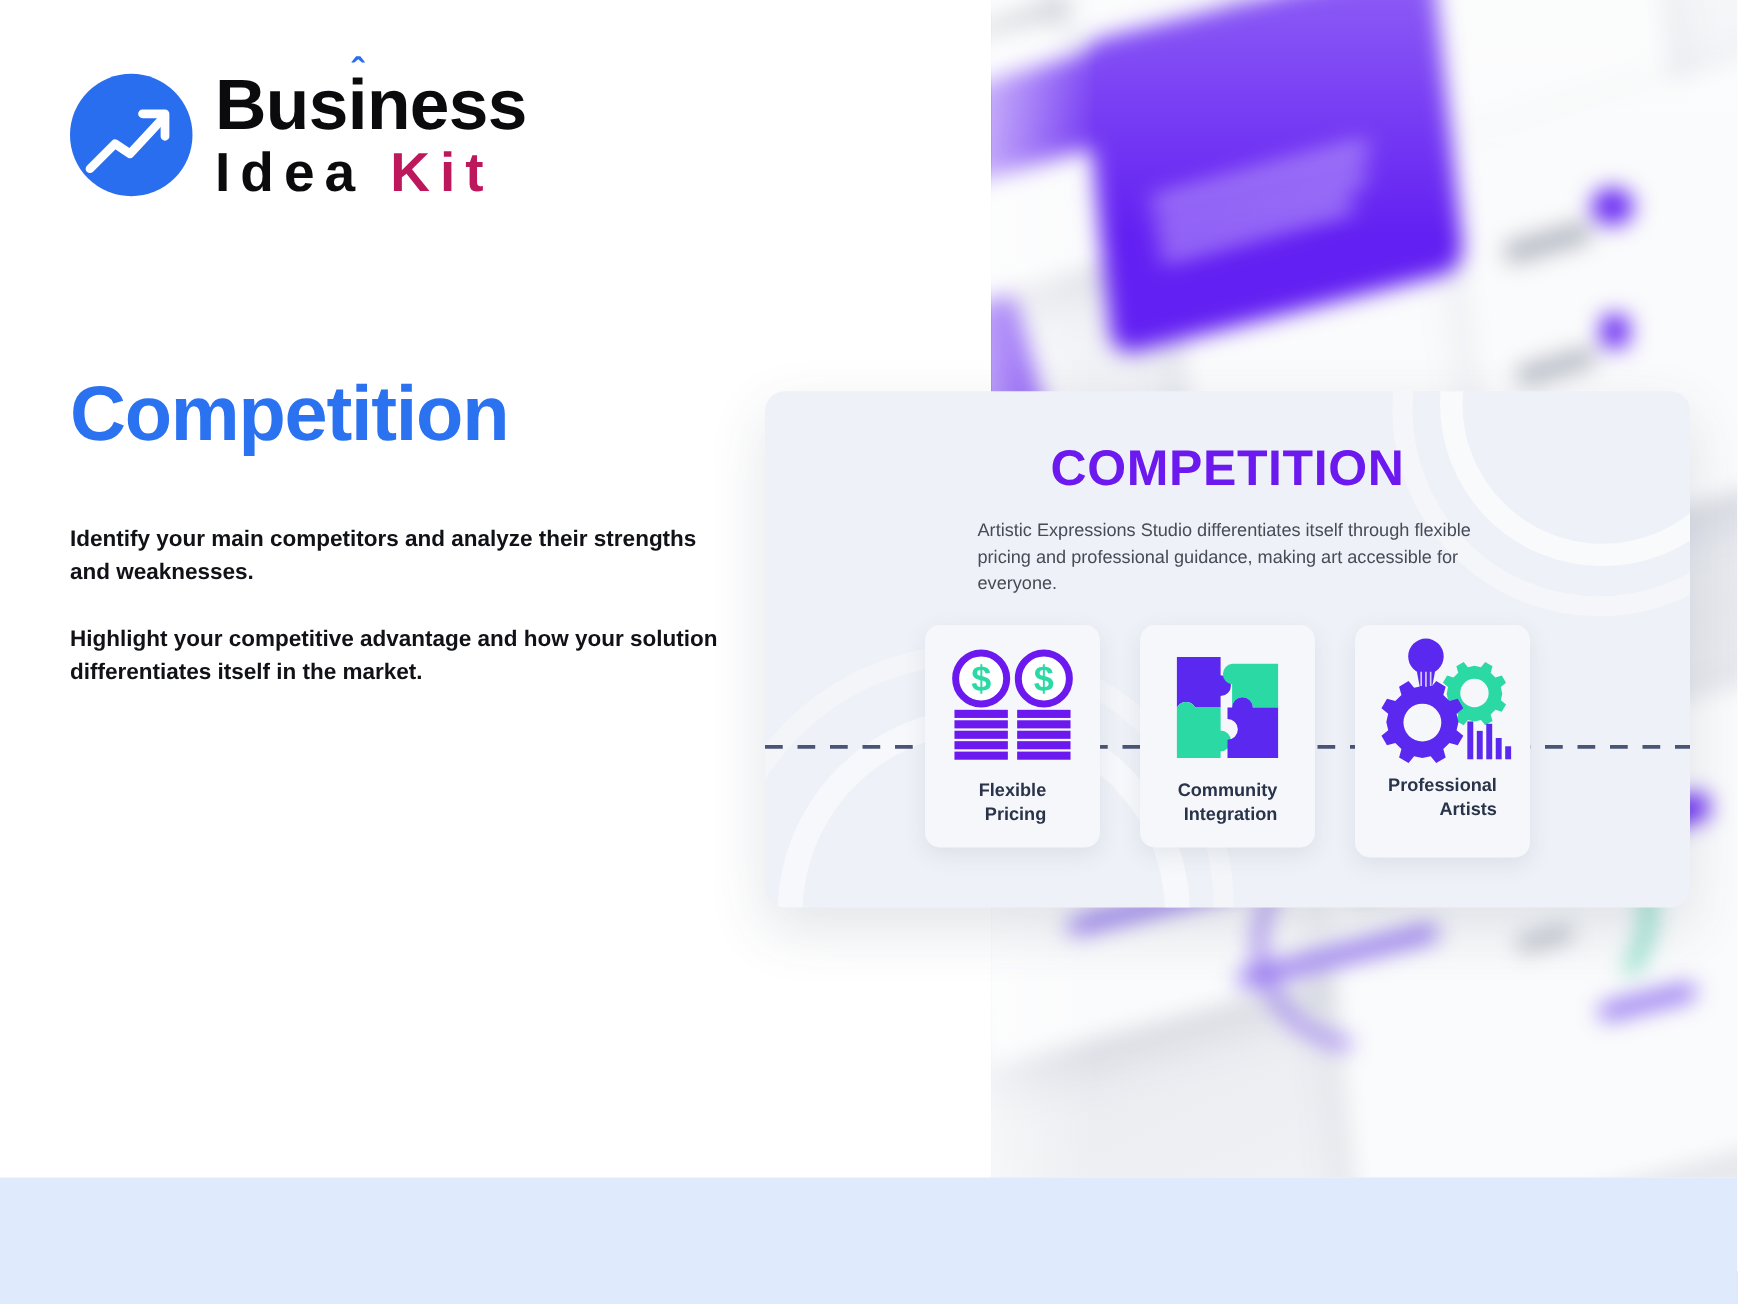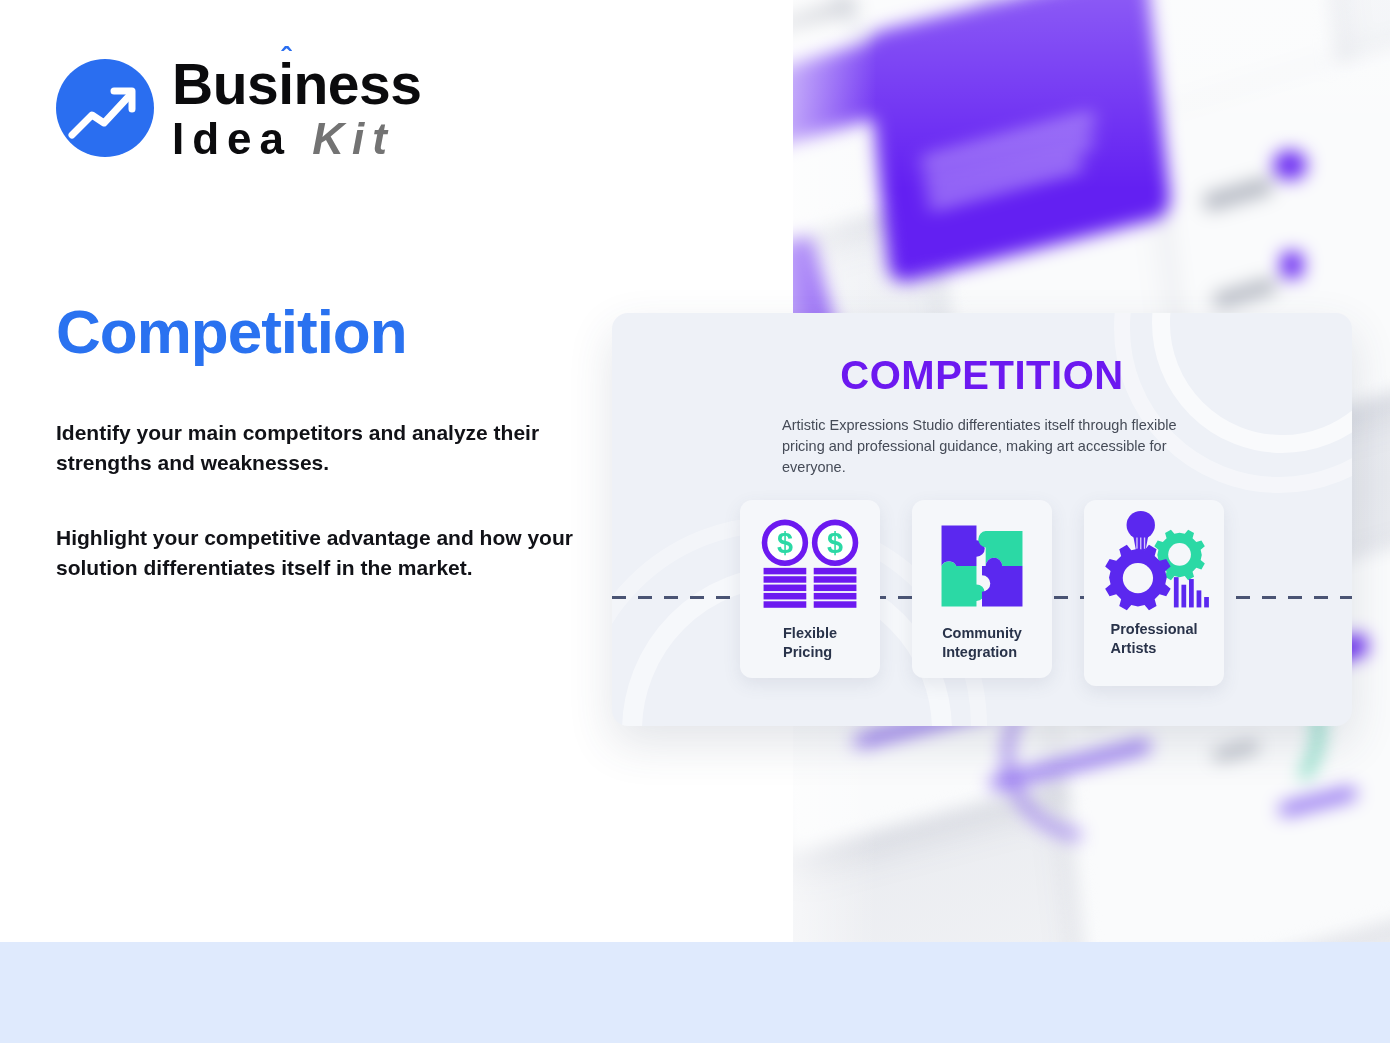--- a/index.html
+++ b/index.html
@@ -120,40 +120,40 @@
     white-space: nowrap;
   }
   .logo-line2 {
     font-size: 44px;
     font-weight: 700;
     letter-spacing: 8px;
     margin-top: 4px;
     color: #0b0b0d;
     white-space: nowrap;
   }
-  .logo-kit { color: #737373; font-style: italic; }
+  .logo-kit { color: #be185d; }
 
   .page-title {
     position: absolute;
     left: 56px; top: 296px;
     font-size: 62px;
     font-weight: 700;
     letter-spacing: -1px;
     color: #2a72f0;
   }
   .body-copy {
     position: absolute;
     left: 56px; top: 418px;
     width: 530px;
-    font-size: 21px;
+    font-size: 18px;
     font-weight: 700;
     line-height: 1.45;
     color: #111217;
   }
-  .body-copy p + p { margin-top: 44px; }
+  .body-copy p + p { margin-top: 28px; }
 
   
   .comp-card {
     position: absolute;
     left: 612px; top: 313px;
     width: 740px; height: 413px;
     background: #eef1f7;
     border-radius: 16px;
     box-shadow: 0 18px 46px rgba(60,70,100,0.14);
     overflow: hidden;
@@ -222,21 +222,21 @@
   }
   .feature-box.tall { min-height: 186px; padding-top: 10px; }
   .feature-icon {
     height: 104px;
     display: flex;
     align-items: center;
     justify-content: center;
   }
   .feature-label {
     margin-top: 6px;
-    text-align: left;
+    text-align: right;
     font-size: 14.5px;
     font-weight: 700;
     line-height: 1.3;
     color: #29334a;
     white-space: pre-line;
   }
 
   
   .bottom-band {
     position: absolute;

